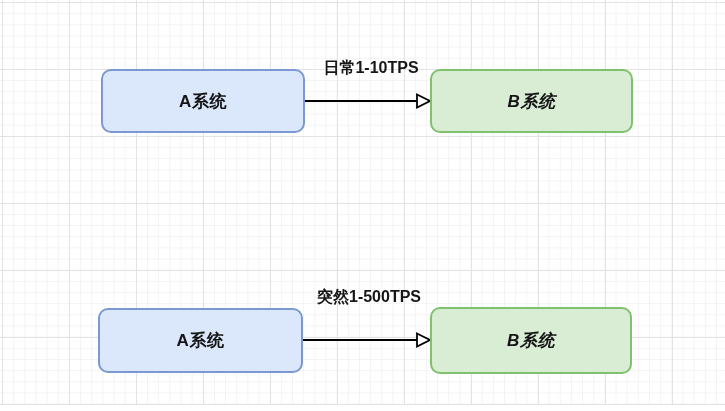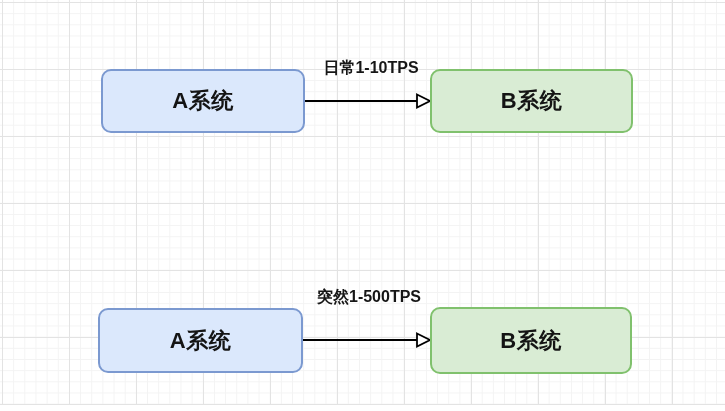--- a/index.html
+++ b/index.html
@@ -47,33 +47,34 @@
     stroke-linejoin: miter;
   }
   .node {
     position: absolute;
     display: flex;
     align-items: center;
     justify-content: center;
     border-radius: 10px;
     border: 2px solid;
     box-sizing: border-box;
-    font-size: 22px;
+    font-size: 17px;
     font-weight: 700;
     color: #141414;
     letter-spacing: 0.5px;
     cursor: default;
   }
   .node-a {
     background: var(--node-a-fill, #dbe8fc);
     border-color: var(--node-a-border, #7b99d0);
   }
   .node-b {
     background: var(--node-b-fill, #d9ecd4);
     border-color: var(--node-b-border, #80c16d);
+    font-style: italic;
   }
   .node-a-top    { left: 101px; top:  69px; width: 204px; height: 64px; }
   .node-b-top    { left: 430px; top:  69px; width: 203px; height: 64px; }
   .node-a-bottom { left:  98px; top: 308px; width: 205px; height: 65px; }
   .node-b-bottom { left: 430px; top: 307px; width: 202px; height: 67px; }
   .edge-label {
     position: absolute;
     transform: translateX(-50%);
     font-size: 16px;
     font-weight: 700;

